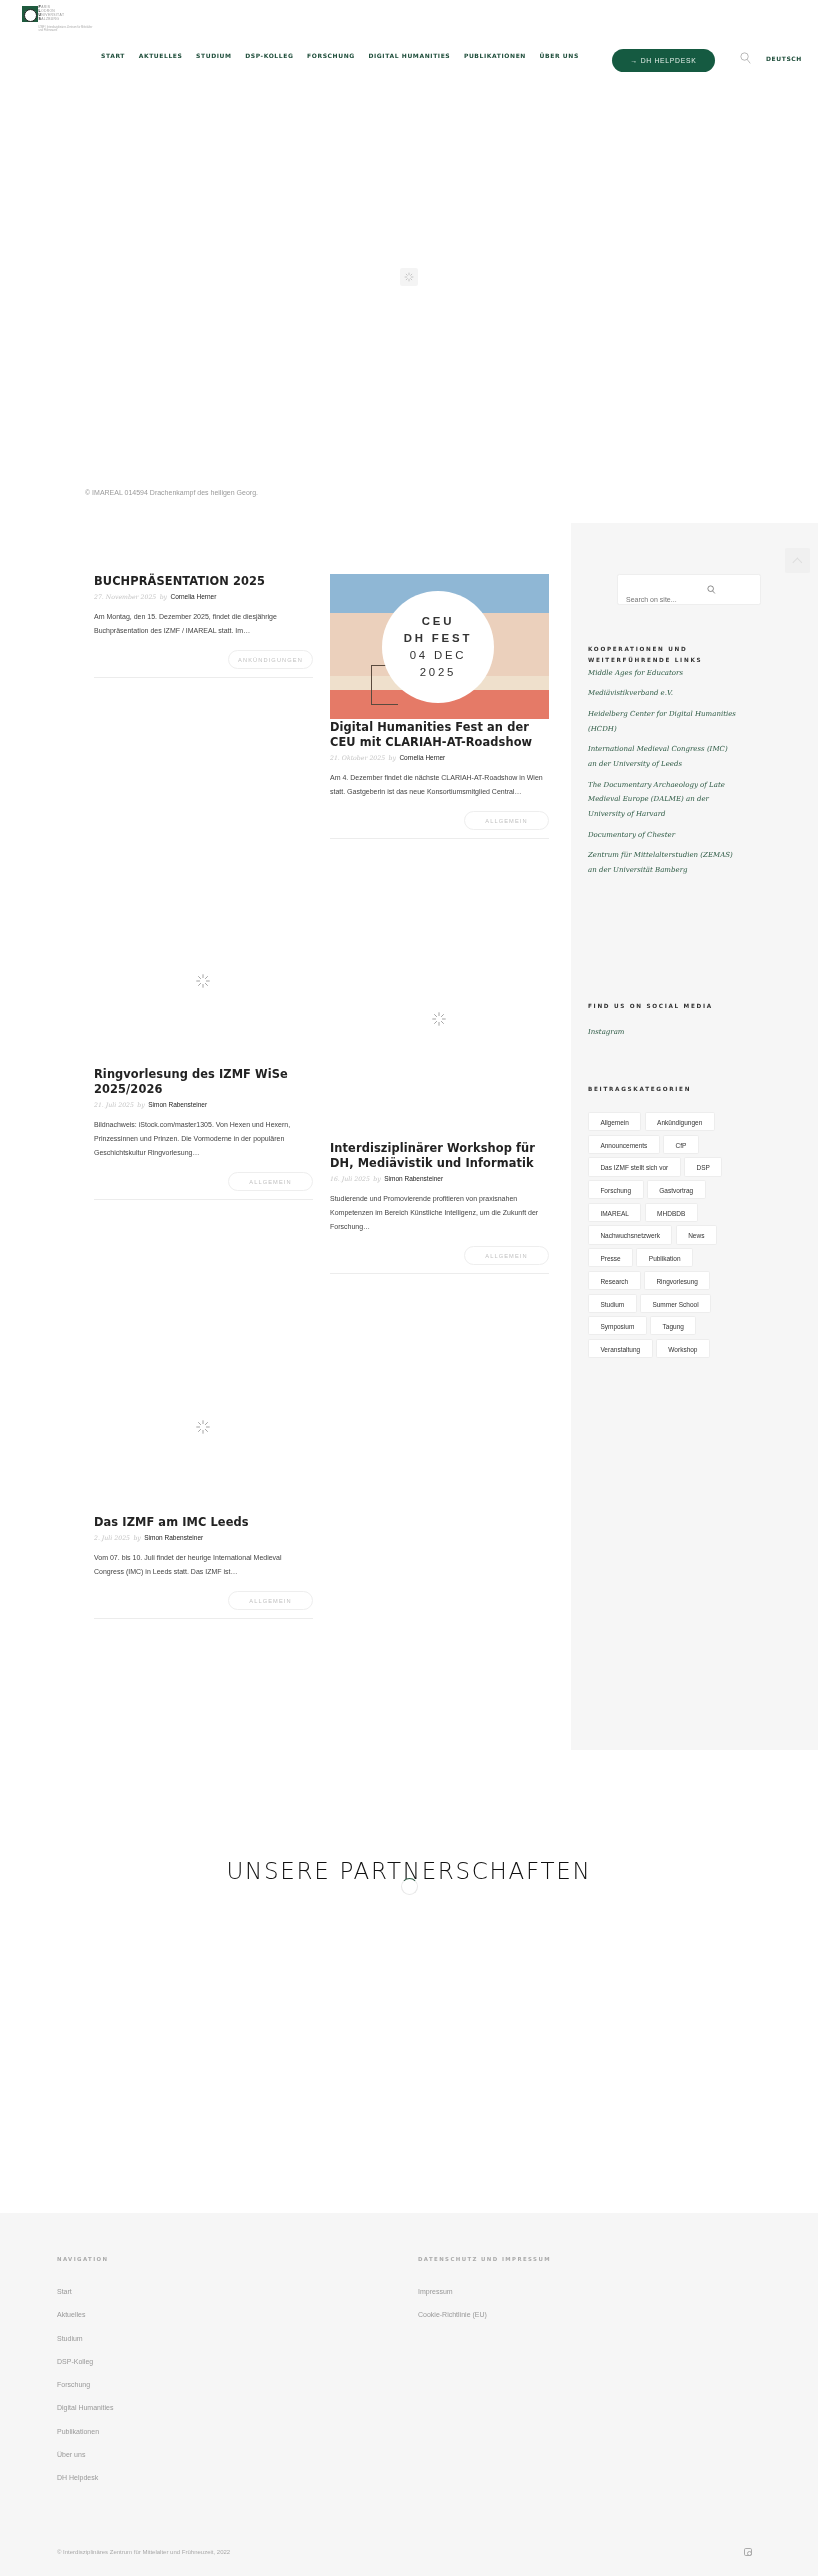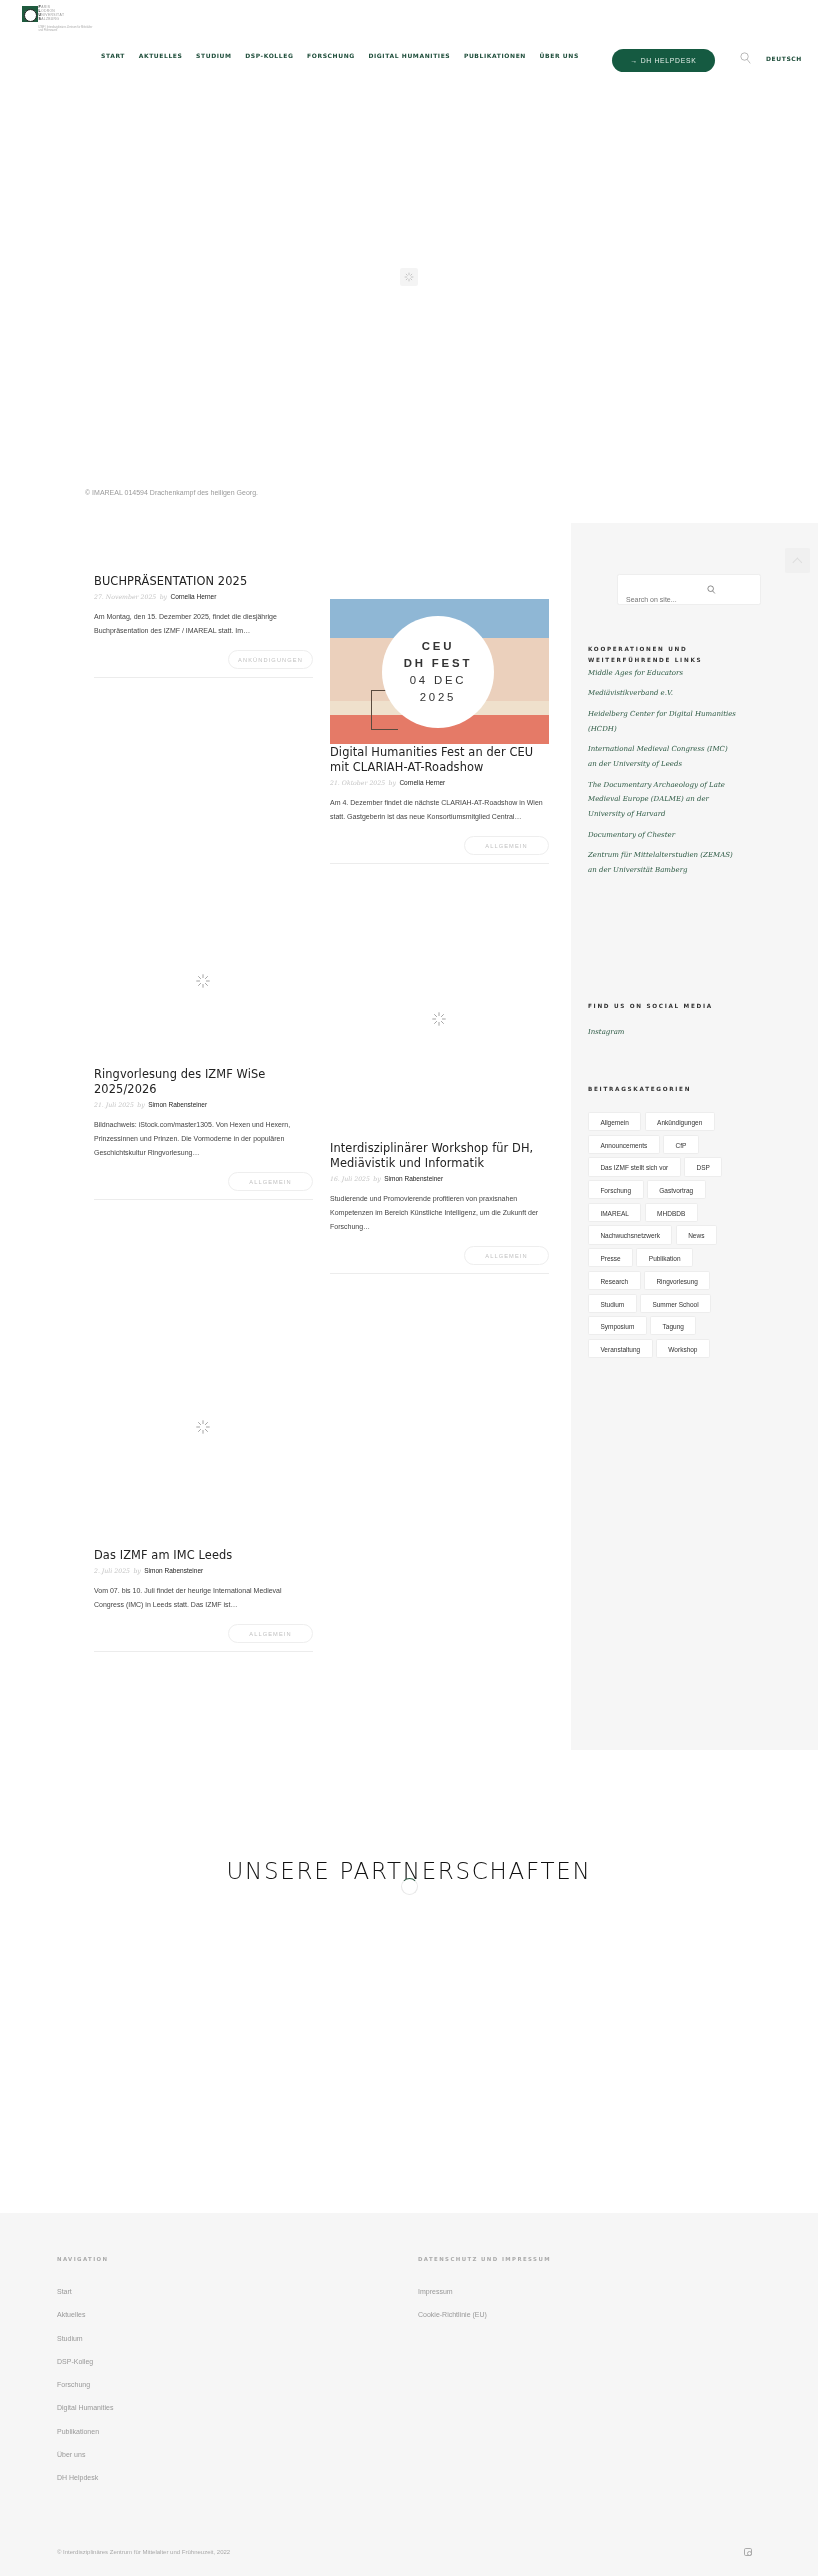--- a/index.html
+++ b/index.html
@@ -24,30 +24,30 @@
   
   .hero { position: absolute; left: 0; top: 85px; width: 818px; height: 437px; background: #fff; }
   .hero-spinner { position: absolute; left: 400px; top: 183px; width: 18px; height: 18px; border-radius: 2.3px; background: #f4f4f4; }
   .caption { position: absolute; left: 85px; top: 489px; font-size: 7px; color: #9a9a9a; }
 
   
   .spinner { position: absolute; width: 16px; height: 16px; }
 
   
   .post { position: absolute; width: 219px; }
-  .post-title { font-size: 11.4px; color: #222; line-height: 14.8px; font-family: "DejaVu Sans", sans-serif; font-weight: normal; letter-spacing: 0.1px; }
+  .post-title { font-size: 11.4px; color: #222; line-height: 14.8px; font-family: "DejaVu Sans", sans-serif; font-weight: bold; letter-spacing: 0.1px; }
   .post-meta { margin-top: 4.5px; font-size: 6.2px; }
   .post-date { font-family: "DejaVu Serif", serif; font-style: italic; color: #c4c4c4; }
   .post-by { font-family: "DejaVu Serif", serif; font-style: italic; color: #c4c4c4; margin: 0 3.4px; }
   .post-author { color: #222; font-size: 6.5px; cursor: pointer; }
   .post-excerpt { margin-top: 10.2px; font-size: 7px; line-height: 14px; color: #444; }
   .post-cat { display: block; margin-left: auto; margin-top: 11.4px; width: 85px; height: 19.3px; border: 0.6px solid #eee; border-radius: 9.7px; text-align: center; line-height: 18px; font-size: 5.7px; letter-spacing: 1.1px; color: #c0c0c0; cursor: pointer; }
   .post-divider { margin-top: 8px; height: 0.6px; background: #ececec; }
 
-  .post-image { position: relative; width: 219px; height: 145px; overflow: hidden; margin-top: 25px; }
+  .post-image { position: relative; width: 219px; height: 145px; overflow: hidden; }
   .img-sky { position: absolute; left: 0; top: 0; width: 100%; height: 39px; background: #8fb7d5; }
   .img-wall { position: absolute; left: 0; top: 39px; width: 100%; height: 73px; background: #ebd0bc; }
   .img-band { position: absolute; left: 0; top: 102px; width: 100%; height: 13.6px; background: #efe0cc; }
   .img-base { position: absolute; left: 0; top: 116px; width: 100%; height: 29.5px; background: #e57a67; }
   .img-window { position: absolute; left: 41px; top: 91px; width: 27px; height: 40px; border: 0.6px solid #5a4a3e; border-right: none; }
   .img-circle { position: absolute; left: 52px; top: 17px; width: 112px; height: 112px; border-radius: 50%; background: #fff; display: flex; flex-direction: column; align-items: center; justify-content: center; }
   .img-circle .l1 { font-size: 11.4px; font-weight: bold; letter-spacing: 2.8px; color: #333; line-height: 17px; }
   .img-circle .l2 { font-size: 11.4px; letter-spacing: 2.8px; color: #333; line-height: 17px; }
 
   
@@ -223,21 +223,21 @@
         <line x1="25" y1="14" x2="20" y2="14"></line>
         <line x1="21.8" y1="21.8" x2="18.2" y2="18.2"></line>
         <line x1="14" y1="25" x2="14" y2="20"></line>
         <line x1="6.2" y1="21.8" x2="9.8" y2="18.2"></line>
         <line x1="3" y1="14" x2="8" y2="14"></line>
         <line x1="6.2" y1="6.2" x2="9.8" y2="9.8"></line>
       </g>
     </svg>
 </div>
 
-<article class="post" style="left:94px; top:1548px;">
+<article class="post" style="left:94px; top:1515px;">
   <h2 class="post-title">Das IZMF am IMC Leeds</h2>
   <div class="post-meta">
     <span class="post-date">2. Juli 2025</span><span class="post-by">by</span><span class="post-author">Simon Rabensteiner</span>
   </div>
   <p class="post-excerpt">Vom 07. bis 10. Juli findet der heurige International Medieval Congress (IMC) in Leeds statt. Das IZMF ist…</p>
   <a class="post-cat">ALLGEMEIN</a>
   <div class="post-divider"></div>
 </article>
 
 <aside class="sidebar"></aside>

